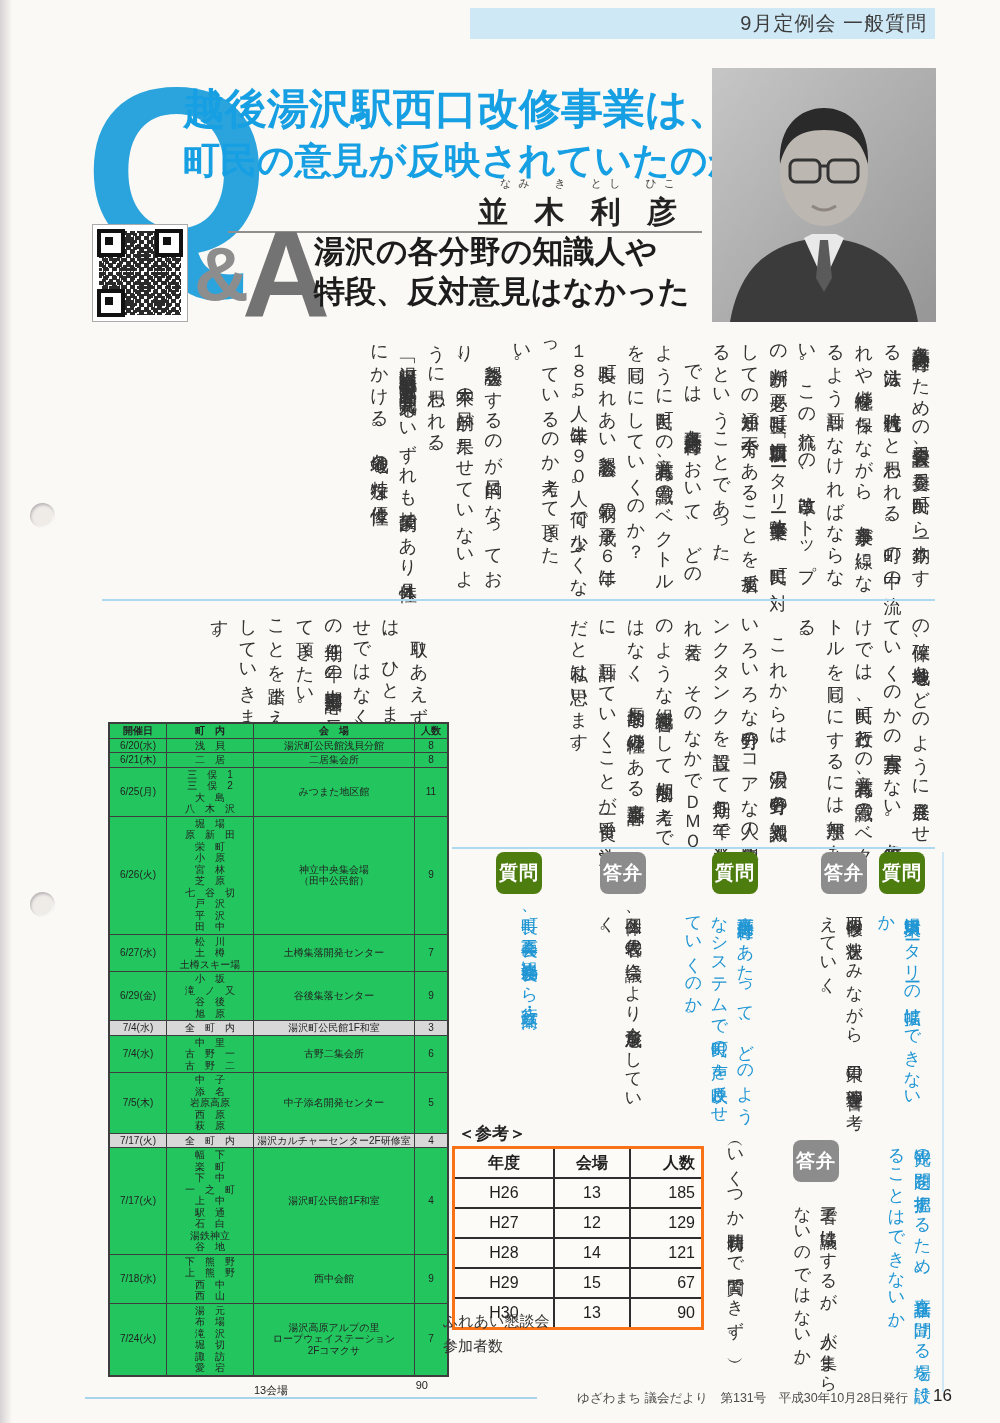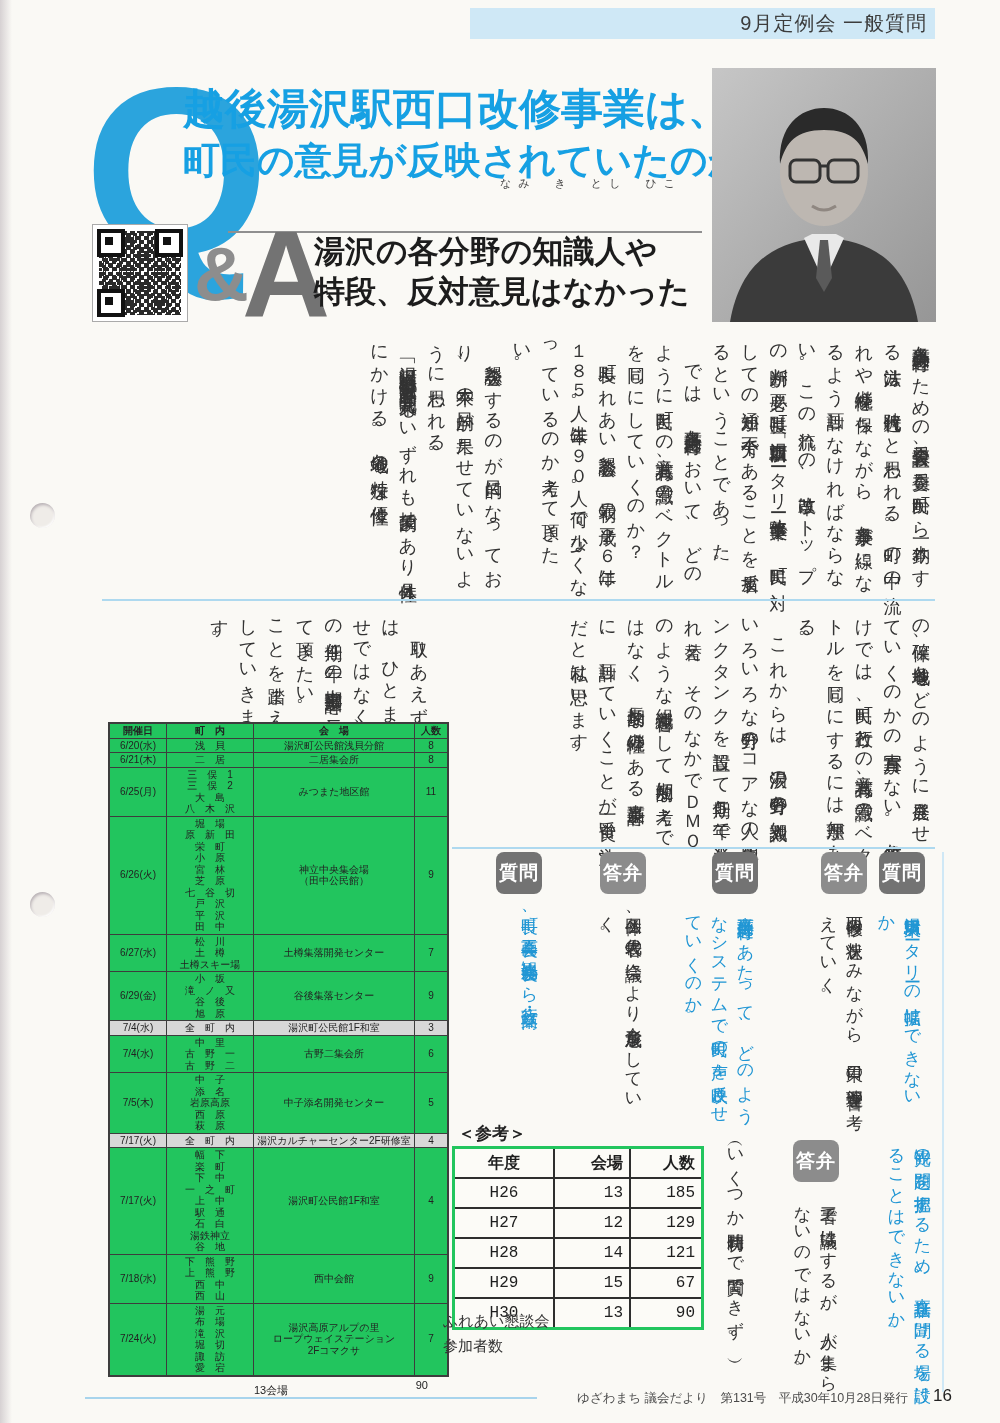--- a/index.html
+++ b/index.html
@@ -60,47 +60,47 @@
   .qa-text { font-size:17px; line-height:26px; letter-spacing:1.2px; }
   .blue { color:#2196d4; }
 
   .hdiv { position:absolute; height:2px; background:#aed9ef; }
   .vrule { position:absolute; width:2px; background:#cfe8f6; }
 
   
   .qa-unit { position:absolute; }
   .badge { position:absolute; width:46px; height:42px; border-radius:8px; color:#fff;
     font-size:19px; font-weight:bold; text-align:center; line-height:42px; letter-spacing:1px; }
-  .badge-q { background:#737373; }
+  .badge-q { background:#4d7c0f; }
   .badge-a { background:#8c8c8c; }
 
   
   .mtable-wrap { position:absolute; left:108px; top:722px; width:326px; }
   .mtable-title { text-align:center; font-weight:bold; font-size:13px; color:#222;
     border-bottom:2px solid #333; padding-bottom:3px; margin-bottom:4px; letter-spacing:1px; }
   table.mtable { border-collapse:collapse; width:326px; background:#22c55e; border:2px solid #3d3d3d; table-layout:fixed; }
   .mtable th, .mtable td { border:1px solid #3d3d3d; padding:1px 2px; font-size:10px;
     line-height:11.5px; text-align:center; vertical-align:middle; color:#222; }
   .mtable th { font-weight:bold; }
   .col-date { width:52px; } .col-towns { width:82px; } .col-venue { width:156px; } .col-count { width:28px; }
   .pre { white-space:pre-line; }
   .hl td { background:#d8d8d8; }
   .mtable-totals { position:relative; width:326px; font-size:11px; color:#222;
     text-align:center; padding-top:6px; }
   .mtable-totals .tot-count { position:absolute; right:6px; top:2px; }
 
   
   .ref-label { position:absolute; left:458px; top:1122px; font-size:17px; font-weight:bold; color:#222; }
   table.rtable { position:absolute; left:452px; top:1146px; border-collapse:collapse;
-    border:3px solid #22c55e; background:#fcfbf7;font-family:Liberation Mono, monospace; }
+    border:3px solid #f97316; background:#fcfbf7; }
   .rtable th, .rtable td { border:2px solid #2e2e2e; font-size:16px; color:#1e1e1e;
     padding:2px 6px; height:24px; }
   .rtable th { font-weight:bold; text-align:center; }
   .rtable .c-year { width:86px; text-align:center; }
-  .rtable .c-venues { width:62px; text-align:right; }
+  .rtable .c-venues { width:62px; text-align:center; }
   .rtable .c-people { width:58px; text-align:right; }
 
   .caption-note { position:absolute; left:443px; top:1308px; font-size:15px; line-height:25px;
     color:#333; white-space:pre-line; }
 
   
   .footer-line { position:absolute; left:85px; top:1397px; width:452px; height:2px; background:#a8d4ec; }
   .footer-text { position:absolute; left:540px; top:1390px; width:368px; text-align:right;
     font-size:12.5px; color:#4a4a4a; }
   .page-num { position:absolute; left:933px; top:1386px; font-size:17px; color:#222; }
@@ -116,20 +116,21 @@
   <div class="band">
     <span>9月定例会 一般質問</span>
   </div>
 
   <div class="q-letter">Q</div>
   <div class="title">
     <div class="t1">越後湯沢駅西口改修事業は、</div>
     <div class="t2">町民の意見が反映されていたのか</div>
   </div>
   <div class="furigana">なみ　き　とし　ひこ</div>
+  <div class="name">並 木 利 彦</div>
   <div class="name-rule"></div>
   <div class="amp">&amp;</div>
   <div class="a-letter">A</div>
   <div class="answer-title">
     <div>湯沢の各分野の知識人や</div>
     <div>特段、反対意見はなかった</div>
   </div>
 
   <div class="qr">
     <div class="qr-noise"></div>

